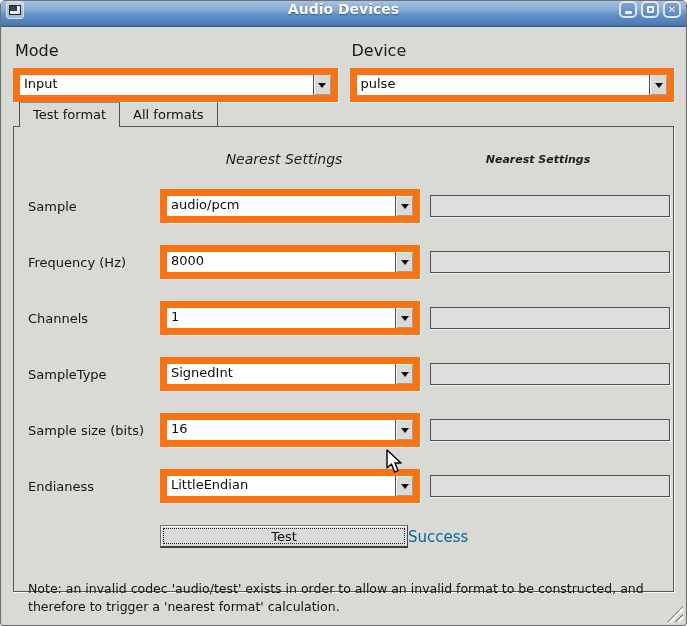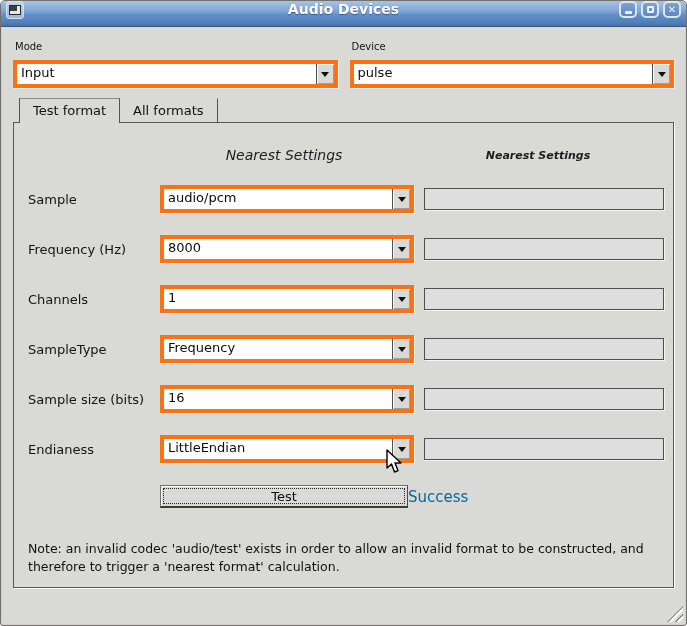--- a/index.html
+++ b/index.html
@@ -44,37 +44,37 @@
     cursor:default;
   }
   .glyph-min { width:7px; height:3px; background:#eef3fa; border-radius:1px; margin-top:5px; }
   .glyph-max { width:7px; height:7px; box-sizing:border-box; border:2px solid #eef3fa; border-radius:1px; }
 
   
   .content { padding:10px 12px 0 12px; }
 
   .top-row { display:flex; gap:12px; }
   .top-col { flex:1; min-width:0; }
-  .field-label { display:block; font-size:10px; color:#161616; margin:4px 0 8px 2px; }
+  .field-label { display:block; font-size:16px; color:#161616; margin:4px 0 8px 2px; }
 
   .combo {
     height:20px; box-sizing:content-box; background:#ffffff;
-    border:4px solid #f97316; box-shadow:1px 1px 0 #f4f4f2;
+    border:7px solid #f97316; box-shadow:1px 1px 0 #f4f4f2;
     display:flex; align-items:stretch; overflow:hidden;
   }
   .combo-text { flex:1; font-size:13px; color:#0c0c0c; padding:1px 4px 0; white-space:nowrap; overflow:hidden; }
   .combo-btn {
     width:17px; background:#d9d9d6; border-left:1px solid #4f4f4d;
     box-shadow:inset 1px 1px 0 #f6f6f4, inset -1px -1px 0 #9e9e9c;
     display:flex; align-items:center; justify-content:center;
   }
   .tri { width:0; height:0; border-left:4px solid transparent; border-right:4px solid transparent; border-top:5px solid #101010; }
 
   
-  .tabbar { display:flex; margin-top:10px; padding-left:6px; position:relative; z-index:2; margin-bottom:-1px; }
+  .tabbar { display:flex; padding-left:6px; position:relative; z-index:2; margin-bottom:-1px; }
   .tab {
     font-size:13px; color:#111; padding:4px 13px 5px;
     border-top:1px solid #97979500; border-right:1px solid #525250;
     cursor:default; background:transparent;
   }
   .tab.active { background:#d9d9d6; border-left:1px solid #525250; border-top:1px solid #8b8b89; }
 
   
   .panel {
     position:relative; box-sizing:border-box; height:466px;
@@ -208,21 +208,21 @@
           <span class="combo-btn">
               <span class="tri"></span>
             </span>
         </div>
         <div class="nearest-field"></div>
       </div>
 
       <div class="frow">
         <span class="frow-label">SampleType</span>
         <div class="combo">
-          <span class="combo-text">Frequency</span>
+          <span class="combo-text">SignedInt</span>
           <span class="combo-btn">
               <span class="tri"></span>
             </span>
         </div>
         <div class="nearest-field"></div>
       </div>
 
       <div class="frow">
         <span class="frow-label">Sample size (bits)</span>
         <div class="combo">

